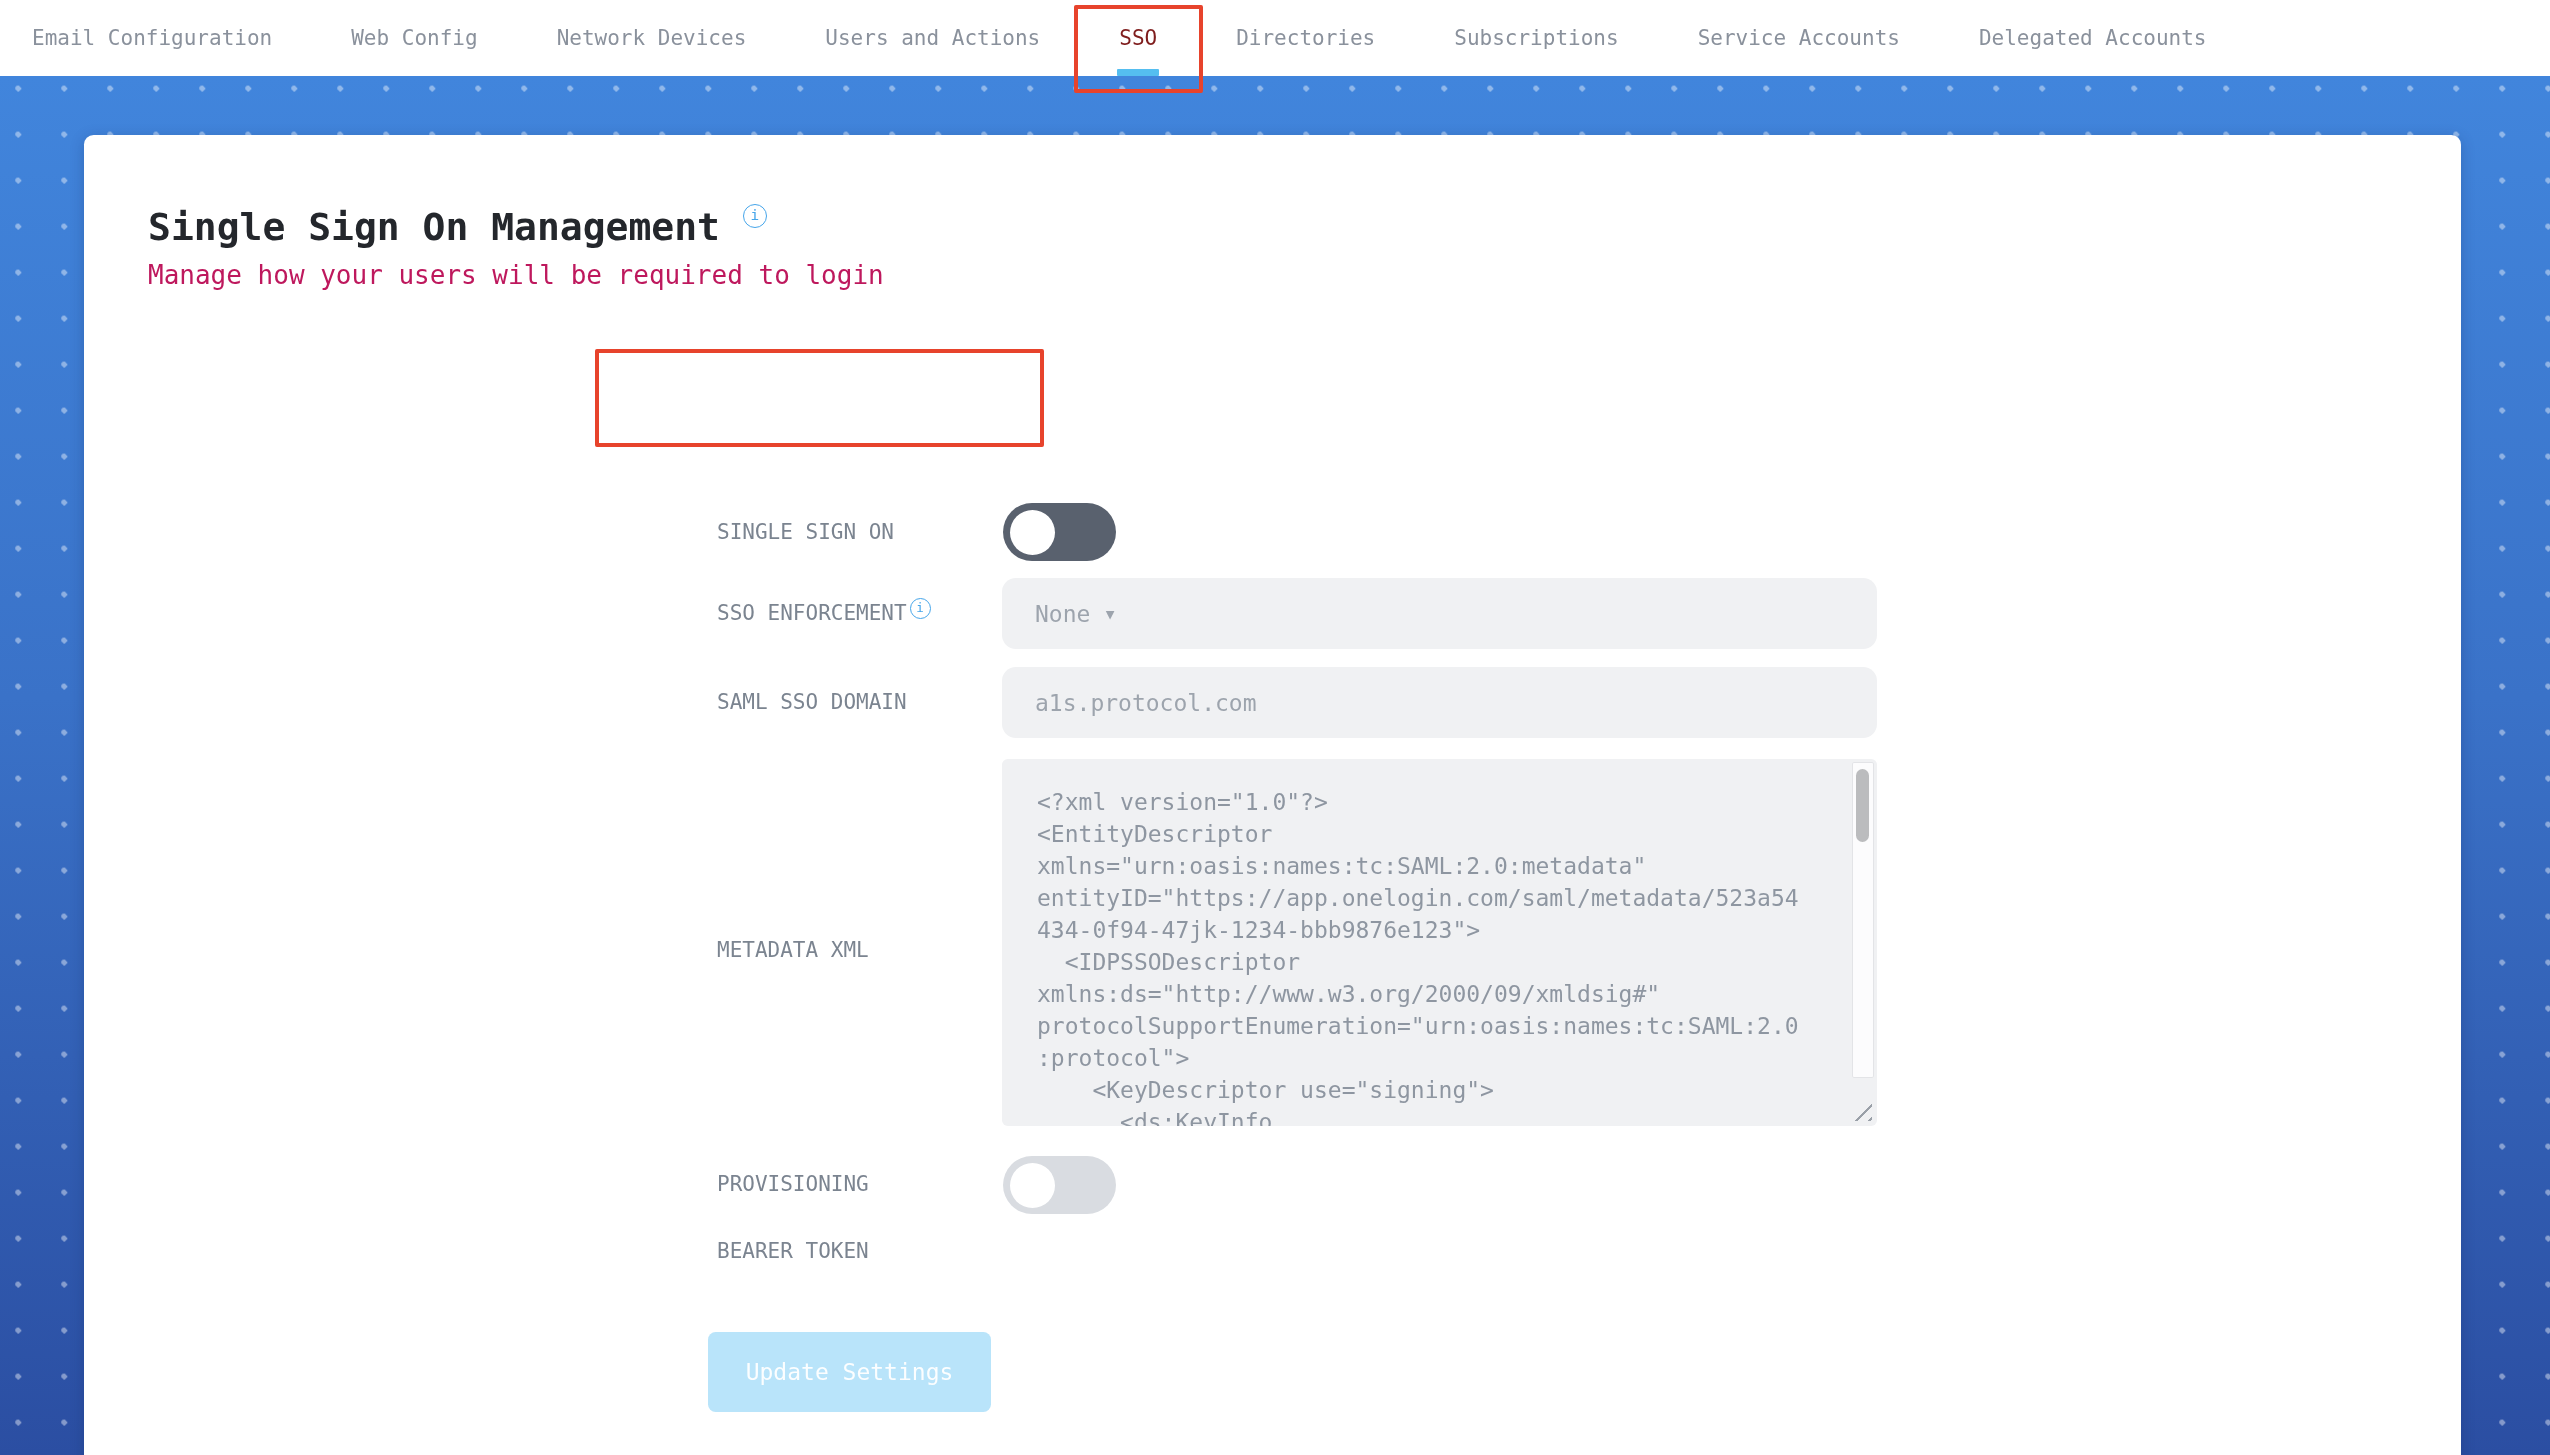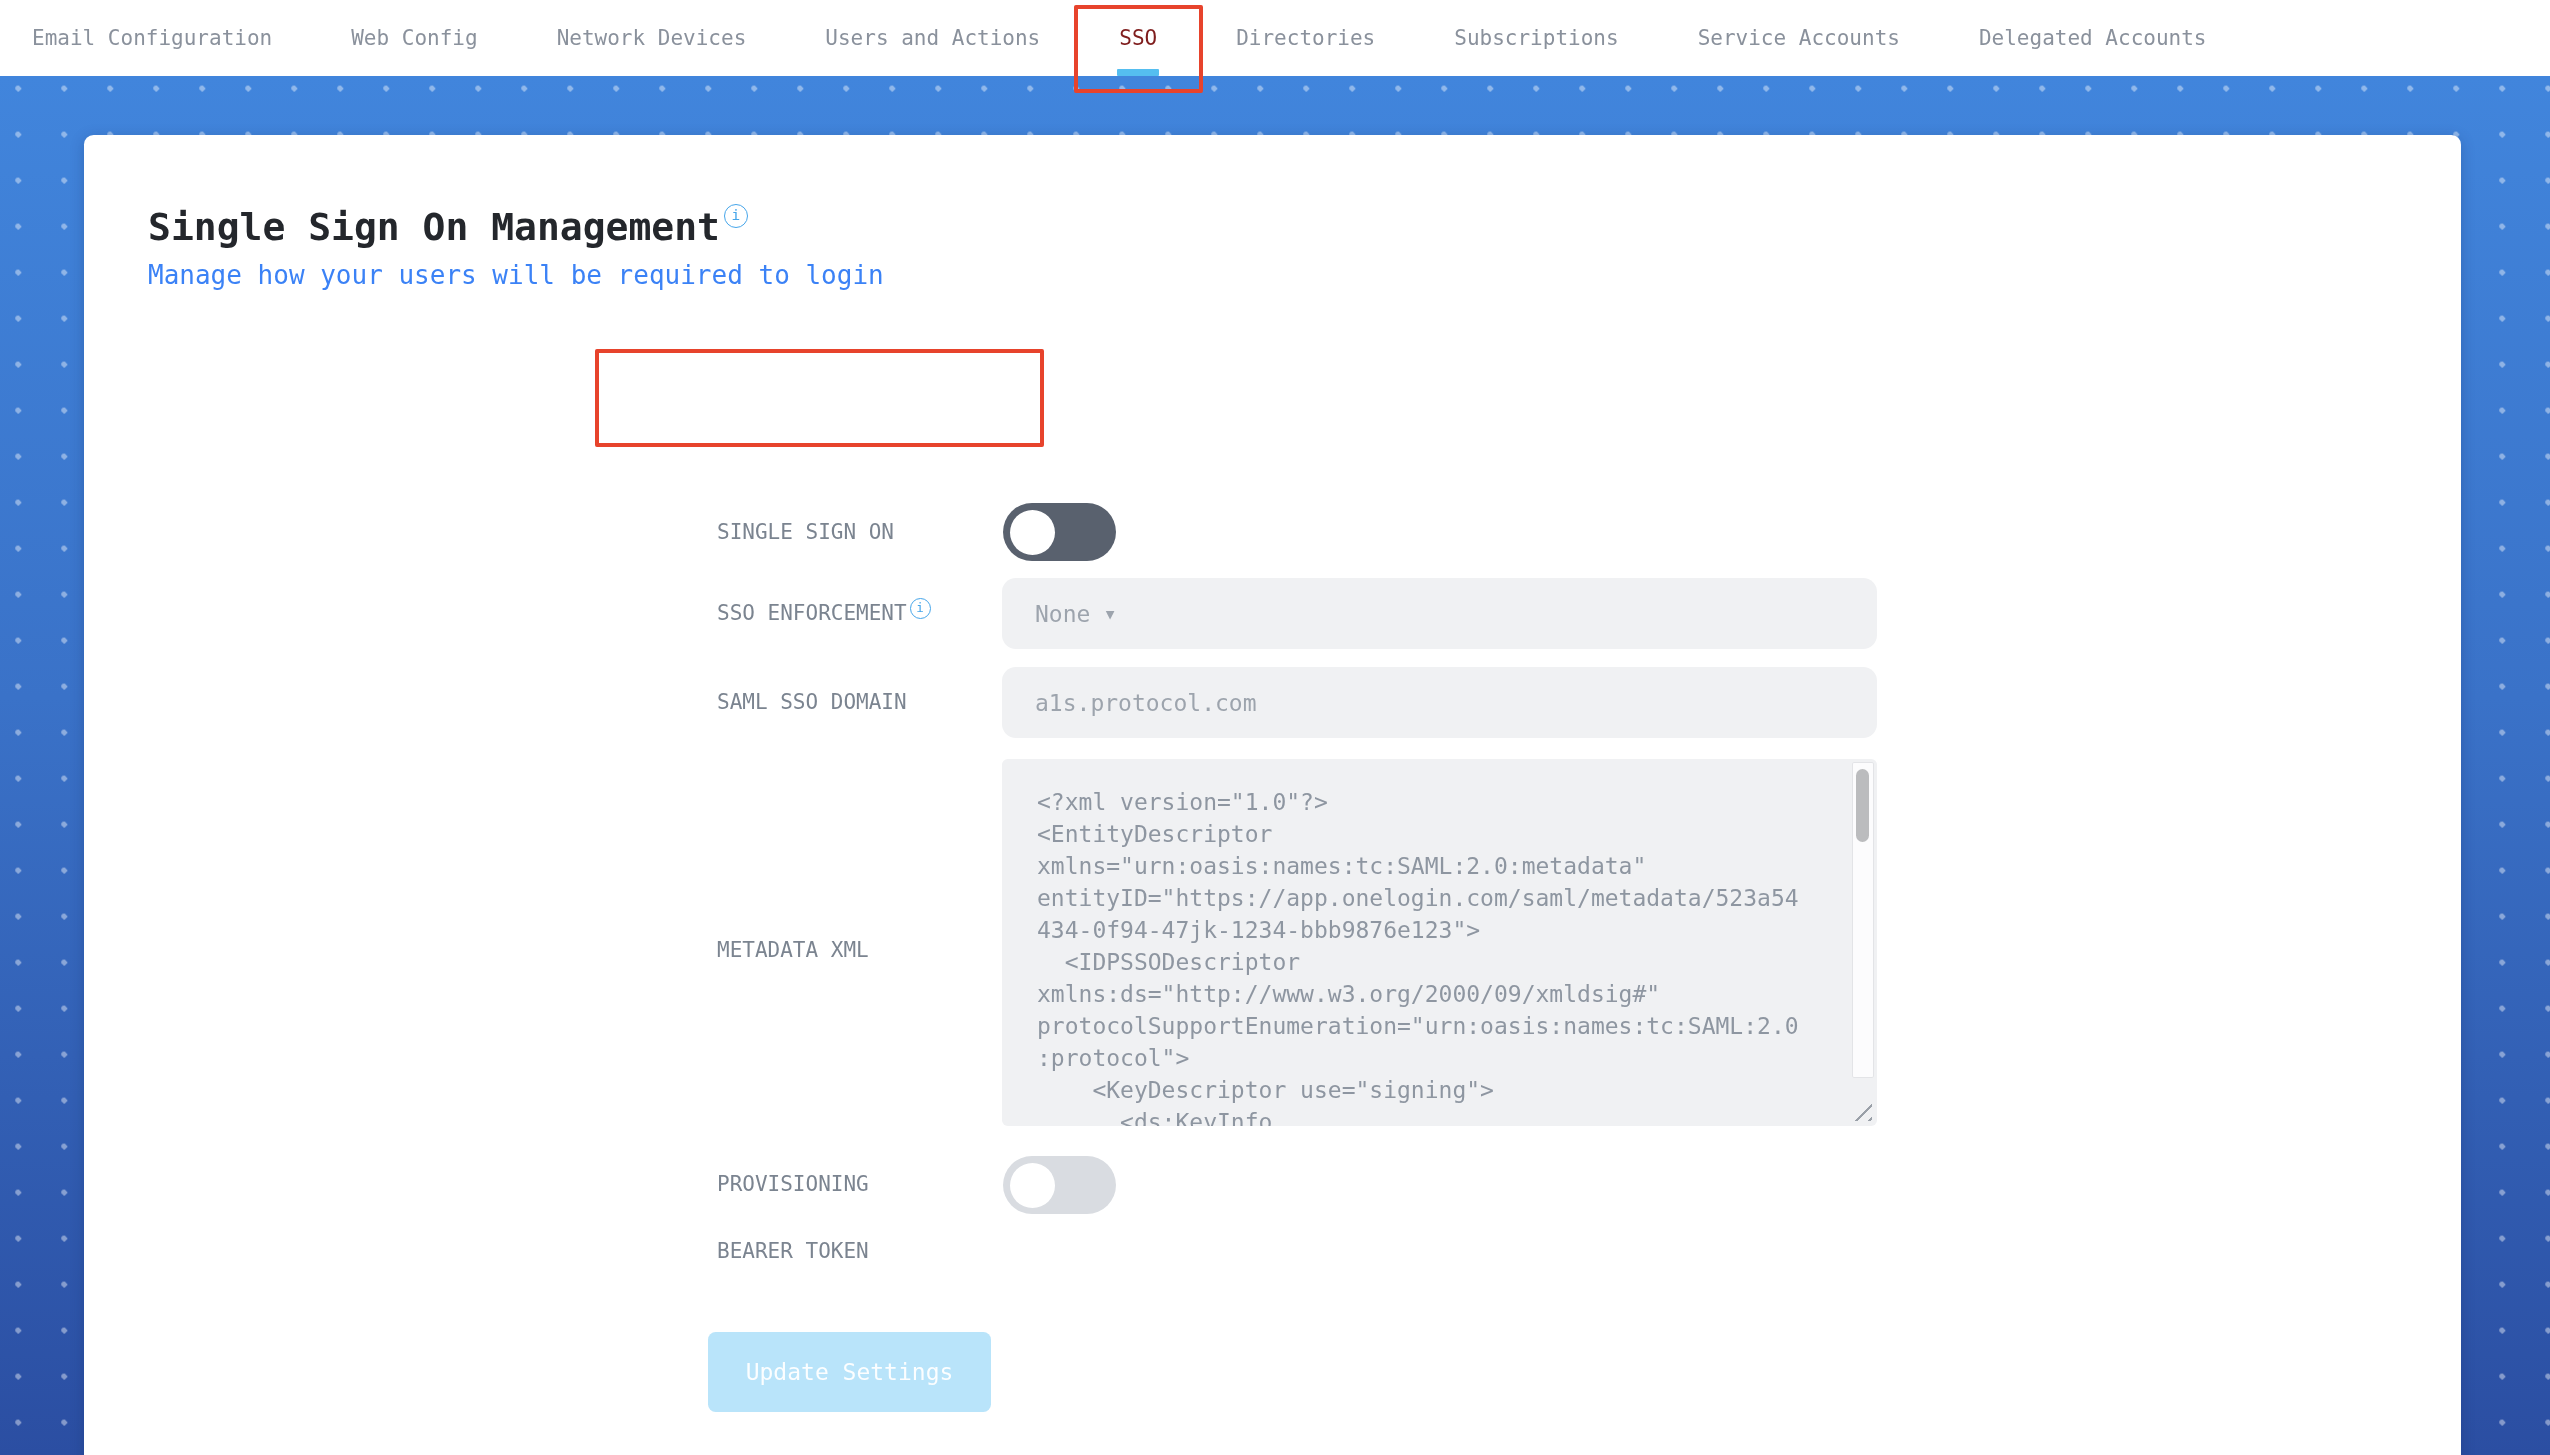--- a/index.html
+++ b/index.html
@@ -38,29 +38,29 @@
     background-size: 46px 46px, 100% 100%;
     background-position: 15.3px 9.6px, 0 0;
   }
 
   
   .card {
     position: absolute; left: 84px; top: 135px; width: 2377px; height: 1333px;
     background: #ffffff; border-radius: 9.6px;
     box-shadow: 0 3.8px 13.4px rgba(15, 40, 90, 0.25);
   }
-  .page-title-row { position: absolute; left: 64px; top: 69px; display: flex; align-items: flex-start; gap: 4px; }
+  .page-title-row { position: absolute; left: 64px; top: 69px; display: flex; align-items: flex-start; gap: 23px; }
   .page-title { font-size: 38px; font-weight: bold; color: #24272C; line-height: 46px; }
   .info-icon {
     display: inline-block; width: 24px; height: 24px; border-radius: 50%;
     border: 1.9px solid #45A5EA; color: #45A5EA; font-size: 14.4px; line-height: 20px;
     text-align: center; flex: none;
   }
   .info-icon.small { width: 21px; height: 21px; font-size: 12.5px; line-height: 17px; position: relative; top: -7.7px; margin-left: 2.9px; }
-  .page-subtitle { position: absolute; left: 64px; top: 125px; font-size: 26px; color: #3b82f6; }
+  .page-subtitle { position: absolute; left: 64px; top: 125px; font-size: 26px; color: #be185d; }
 
   
   .form-label {
     position: absolute; left: 633px; font-size: 21px; color: #7B8490;
     line-height: 27px; white-space: nowrap;
   }
   .toggle { position: absolute; width: 113px; height: 58px; border-radius: 30px; cursor: pointer; }
   .toggle.dark  { background: #59616E; }
   .toggle.light { background: #D9DCE1; }
   .toggle .knob {

